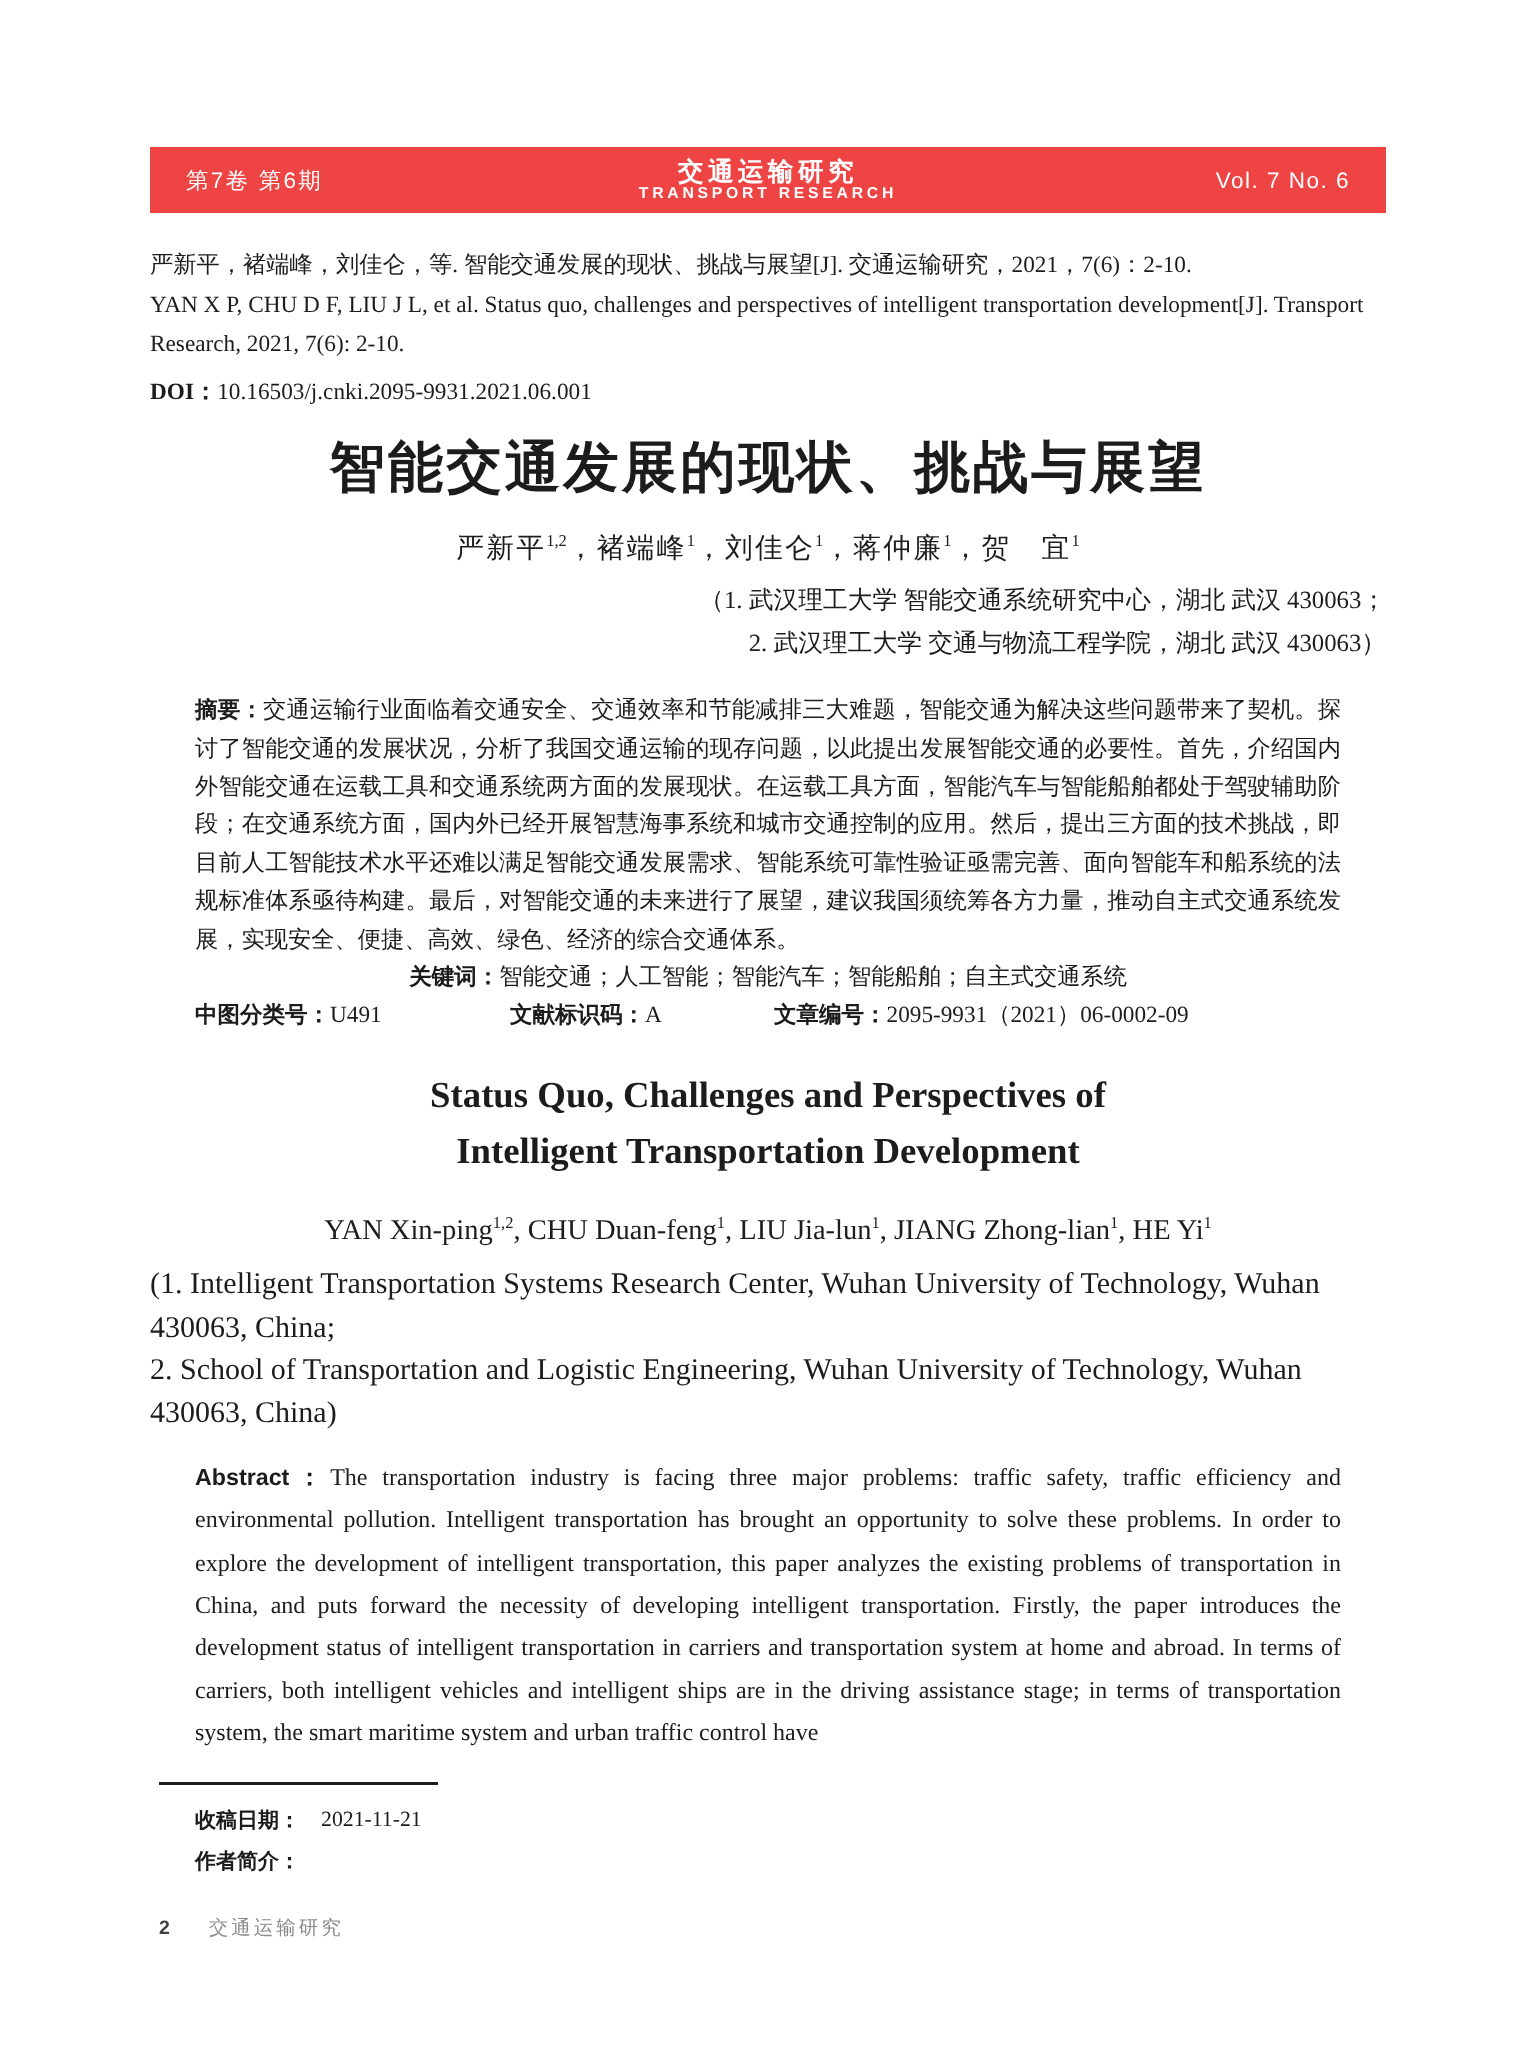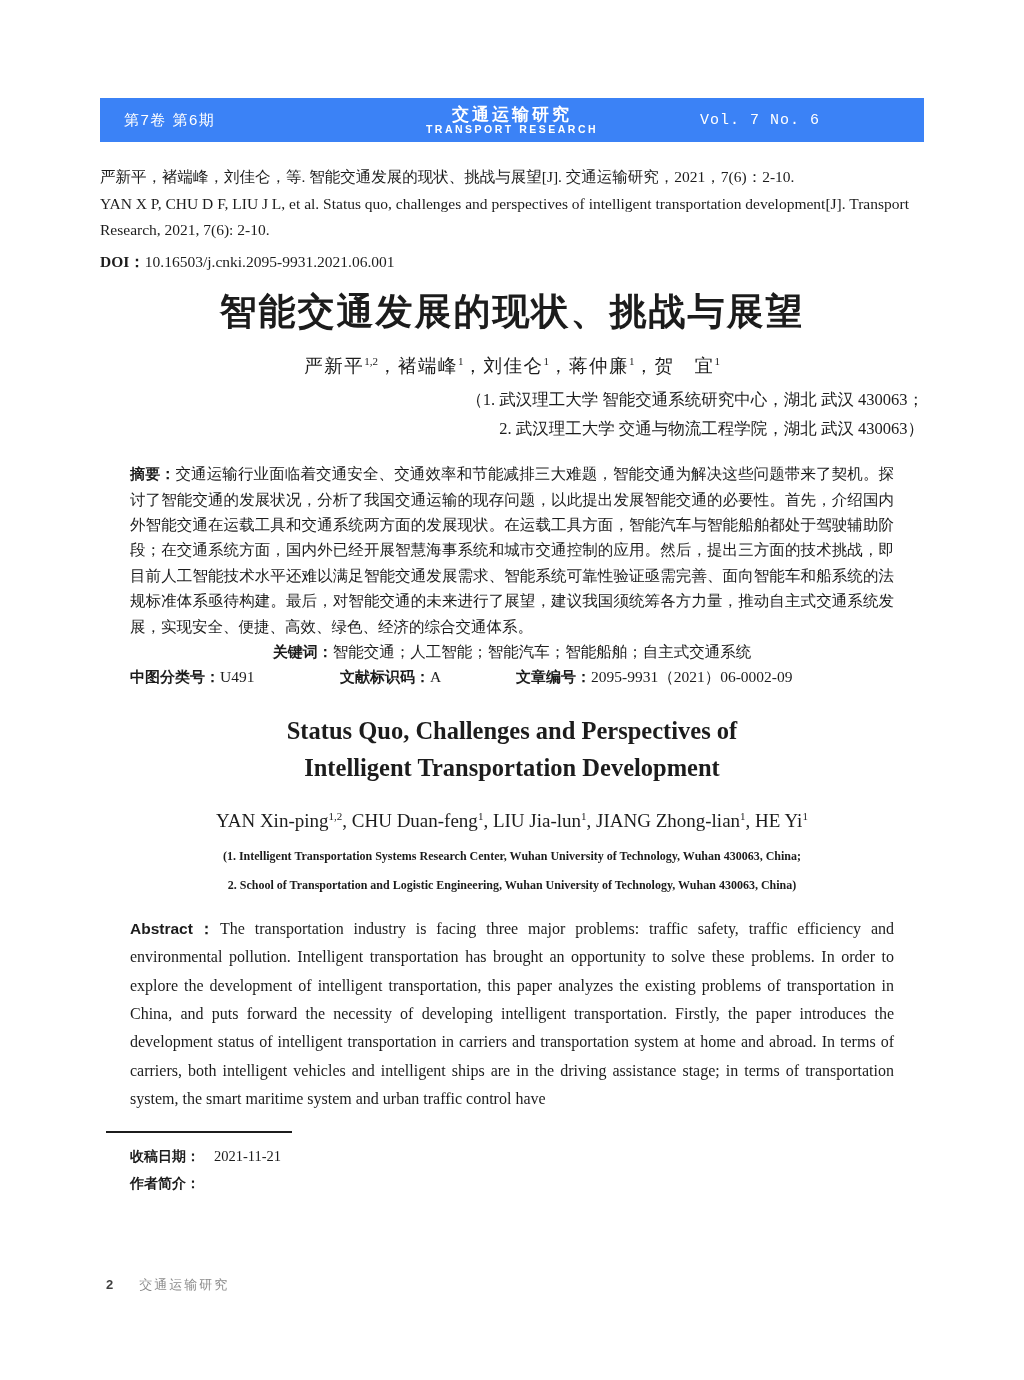--- a/index.html
+++ b/index.html
@@ -21,21 +21,21 @@
     display: flex; align-items: center;
     height: 44px;
     color: #ffffff;
     padding: 0 24px;
     font-family: "Liberation Sans", "DejaVu Sans", sans-serif;
   }
   .band-left  { width: 200px; font-size: 15px; letter-spacing: 1.5px; }
   .band-center{ flex: 1; text-align: center; line-height: 1.12; }
   .band-center .band-cn { font-size: 17px; font-weight: bold; letter-spacing: 3px; }
   .band-center .band-en { font-size: 10.5px; font-weight: bold; letter-spacing: 2.5px; }
-  .band-right { width: 200px; text-align: left; font-size: 15px; letter-spacing: 1px; font-family: Liberation Mono, monospace; }
+  .band-right { width: 200px; text-align: right; font-size: 15px; letter-spacing: 1px; }
 
   
   .citation { margin-top: 22px; font-size: 15.5px; line-height: 26px; }
   .citation p { margin: 0; }
   .citation .cite-en { margin-top: 1px; }
   .doi { margin: 6px 0 0 0; font-size: 15.5px; line-height: 26px; }
   .doi .doi-label { font-weight: bold; }
 
   
   .title-cn {
@@ -61,21 +61,21 @@
   .class-line .grp1 { flex: 0 0 210px; }
   .class-line .grp2 { flex: 0 0 176px; }
   .class-line .grp3 { flex: 1; }
 
   
   .title-en {
     margin-top: 22px; text-align: center;
     font-weight: bold; font-size: 24.5px; line-height: 37.5px;
   }
   .authors-en { margin-top: 14px; text-align: center; font-size: 19px; line-height: 30px; }
-  .affil-en { margin-top: 6px; text-align: center; font-size: 12px; line-height: 28.5px; font-weight: bold; }
+  .affil-en { margin-top: 6px; text-align: left; font-size: 20px; line-height: 28.5px; }
 
   
   .abstract-en {
     margin: 16px 30px 0 30px;
     font-size: 16px; line-height: 28.3px; text-align: justify;
   }
   .abstract-en .label-b { font-size: 15.5px; }
 
   
   .footnote { margin: 18px 0 0 0; font-size: 14.5px; }
@@ -94,21 +94,21 @@
     font-family: "Liberation Sans", "DejaVu Sans", sans-serif;
   }
   .page-footer .pf-num { font-weight: bold; color: #3f3f3f; margin-right: 26px; }
   .page-footer .pf-name { letter-spacing: 2px; }
 </style>
 </head>
 <body>
 
 <div class="page">
 
-  <div class="header-band" style="background-color: #3b82f6;">
+  <div class="header-band" style="background-color: #ef4444;">
     <div class="band-left">第7卷 第6期</div>
     <div class="band-center">
       <div class="band-cn">交通运输研究</div>
       <div class="band-en">TRANSPORT RESEARCH</div>
     </div>
     <div class="band-right">Vol. 7  No. 6</div>
   </div>
 
   <div class="citation">
     <p class="cite-cn">严新平，褚端峰，刘佳仑，等. 智能交通发展的现状、挑战与展望[J]. 交通运输研究，2021，7(6)：2-10.</p>

